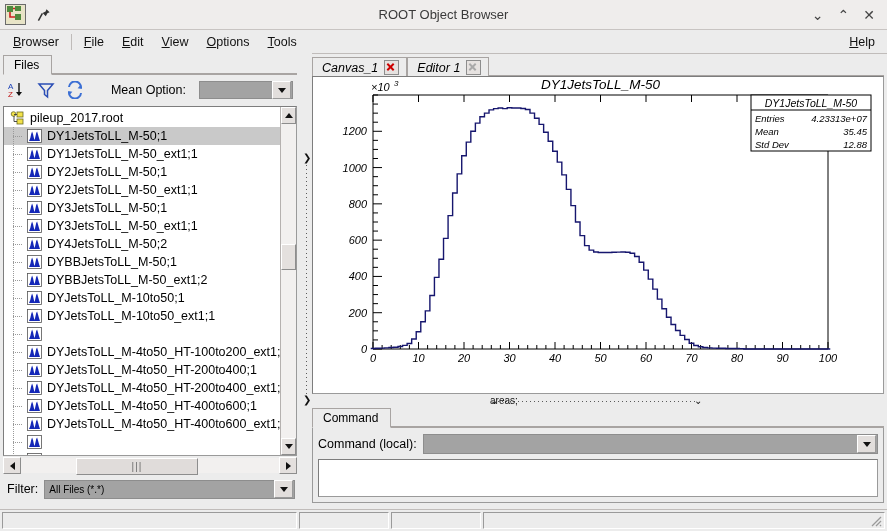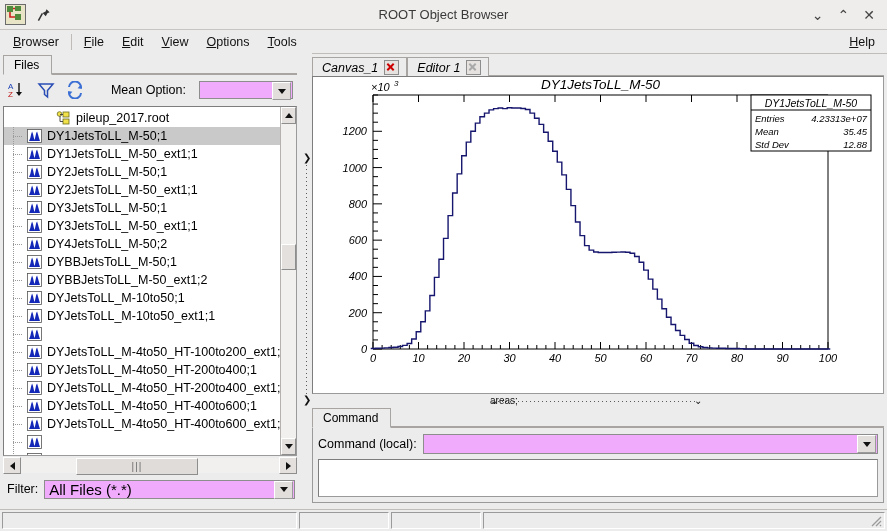--- a/index.html
+++ b/index.html
@@ -38,36 +38,36 @@
     background:#ececec;box-sizing:border-box;padding:2px 3px 2px 3px;}
   .tabstrip{height:19px;display:flex;align-items:flex-end;border-bottom:1px solid #a8a4a2;}
   .tab{padding:2px 12px 2px 10px;font-size:12px;background:#ececec;
     border:1px solid #a8a4a2;border-bottom:none;position:relative;top:1px;}
   .tab.active{background:#ececec;border-bottom:1px solid #ececec;}
   .tabfill{flex:1;border-bottom:1px solid #a8a4a2;}
 
   .toolrow{height:26px;display:flex;align-items:center;gap:9px;padding:2px 4px;}
   .ticon{width:20px;height:18px;position:relative;}
   .drawlbl{margin-left:auto;font-size:12.5px;padding-right:4px;}
-  .combo{height:18px;border:1px solid #8d8d8d;background:#f0abfc;display:flex;
-    box-sizing:border-box;font-size:15px;}
+  .combo{height:18px;border:1px solid #8d8d8d;background:#a3a3a3;display:flex;align-items:center;
+    box-sizing:border-box;font-size:10px;}
   .combo .cval{padding-left:4px;flex:1;white-space:nowrap;overflow:hidden;}
   .combo .carrow{width:17px;height:16px;background:#e2dedc;border:1px solid #9a9a9a;
     border-top-color:#fff;border-left-color:#fff;margin:0 1px 0 0;
     display:flex;align-items:center;justify-content:center;flex:0 0 auto;}
   .arrow-d{width:0;height:0;border-left:4px solid transparent;border-right:4px solid transparent;
     border-top:5px solid #111;}
 
   .treewrap{flex:1;border:1px solid #9a9a9a;border-top-color:#7d7d7d;border-left-color:#7d7d7d;
     background:#fff;display:flex;overflow:hidden;margin:1px 0 0 0;position:relative;}
   .tree{flex:1;overflow:hidden;position:relative;padding-top:2px;}
   .trow{height:18px;display:flex;align-items:center;padding-left:6px;white-space:nowrap;
     font-size:12.5px;}
   .trow.sel{background:#c9c9c9;}
-  .trow.root{padding-left:12px;margin-left:40px;}
+  .trow.root{padding-left:6px;}
   .dotlead{width:17px;height:18px;position:relative;flex:0 0 auto;}
   .dotlead:before{content:"";position:absolute;left:3px;top:0;bottom:0;width:1px;
     background:repeating-linear-gradient(#9a9a9a 0 1px,transparent 1px 2px);}
   .dotlead:after{content:"";position:absolute;left:3px;top:9px;width:9px;height:1px;
     background:repeating-linear-gradient(to right,#9a9a9a 0 1px,transparent 1px 2px);}
   .hicon{width:15px;height:14px;flex:0 0 auto;margin-right:5px;position:relative;}
   .ricon{width:17px;height:15px;flex:0 0 auto;margin-right:3px;position:relative;}
 
   .vsb{width:15px;background:#ececec;border-left:1px solid #b5b1af;display:flex;
     flex-direction:column;flex:0 0 auto;}

